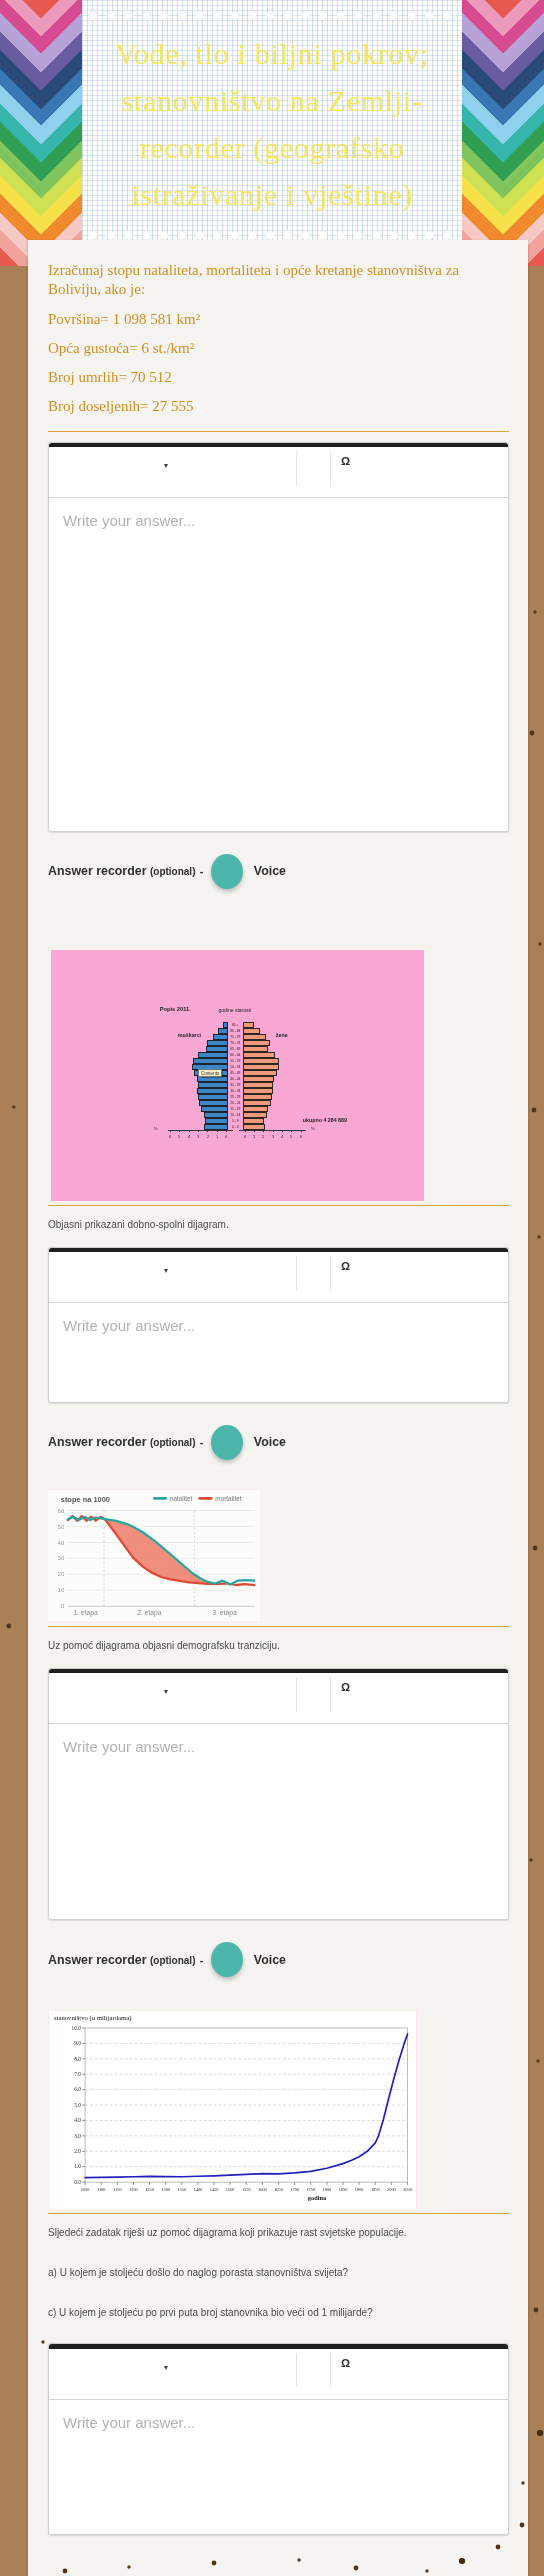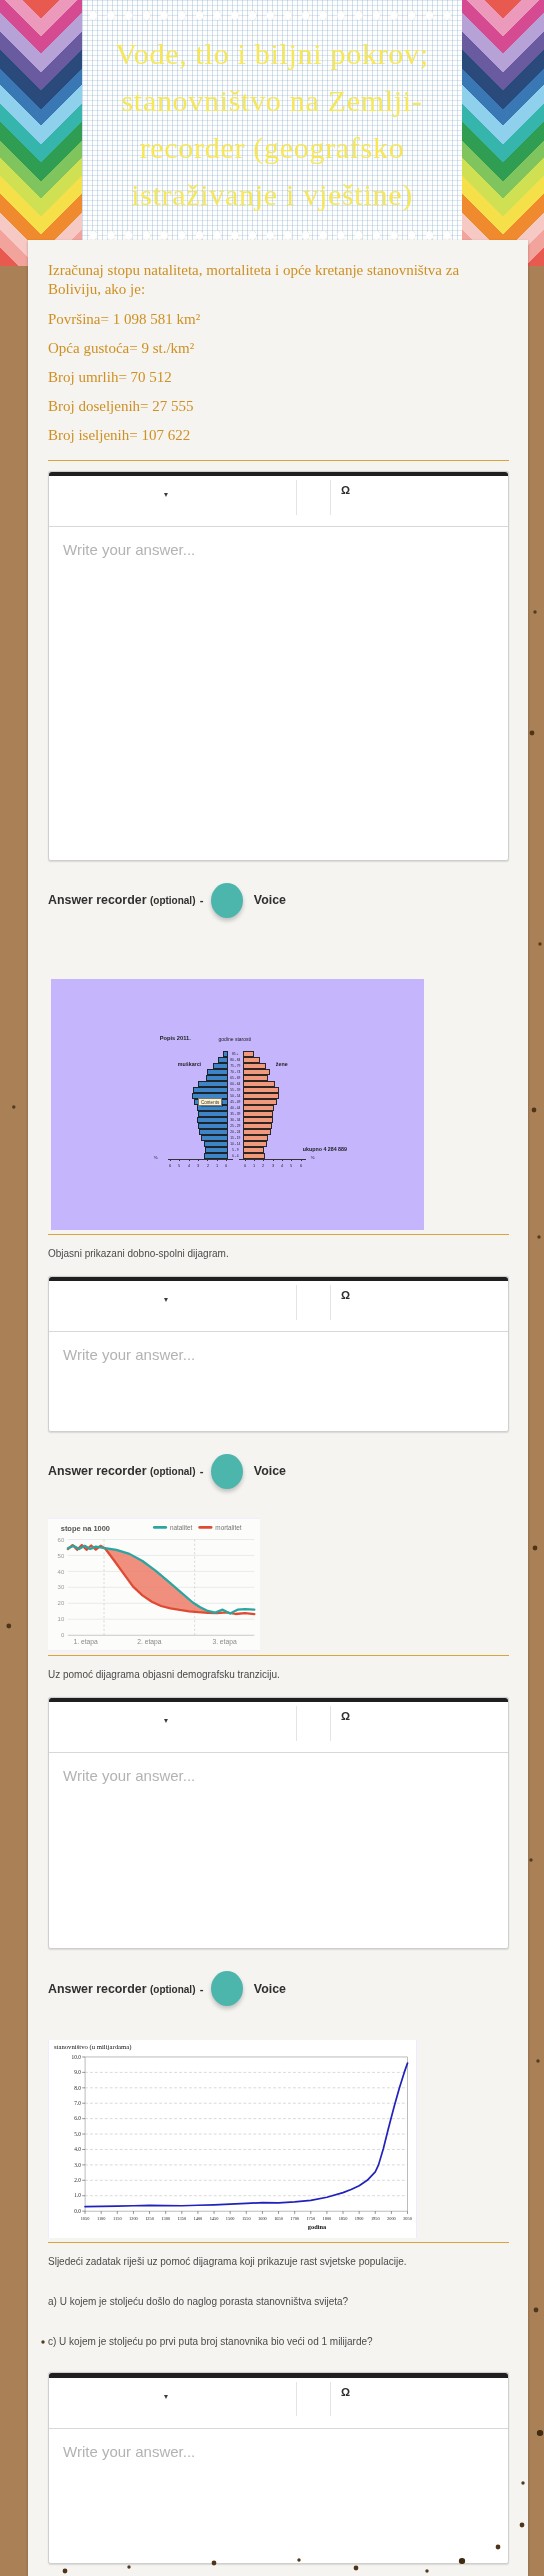--- a/index.html
+++ b/index.html
@@ -43,21 +43,21 @@
   .editor-area .placeholder{color:#b3b3b3;font-size:15px;}
   .e1{height:305px;} .e2{height:71px;} .e3{height:167px;} .e4{height:106px;}
   
   .recorder{display:flex;align-items:center;margin-top:21px;min-height:37px;}
   .rec-label{font-size:12.4px;font-weight:800;color:#2f2f2f;}
   .rec-label .opt{font-size:10px;font-weight:700;}
   .rec-dash{font-weight:800;margin:0 7px 0 4.3px;color:#2f2f2f;}
   .rec-circle{width:32px;height:35px;border:none;border-radius:50%;background:#4db6ac;box-shadow:0 2.8px 4.3px rgba(0,0,0,.22);cursor:pointer;margin-right:11.3px;}
   .rec-voice{font-size:12.4px;font-weight:800;color:#2f2f2f;}
   
-  .imgbox{margin:0;background:#c4b5fd;position:relative;}
+  .imgbox{margin:0;background:#f9a8d4;position:relative;}
   .imgbox.pyr{width:373px;height:251px;margin-left:2.8px;}
   .imgbox.trans{width:212px;height:133px;}
   .imgbox.growth{width:369px;height:198px;}
   
   .speck{position:absolute;top:0;left:0;width:2.1px;height:2.1px;border-radius:50%;z-index:3;background:transparent;
     box-shadow:534px 611px 0 0.7px #543a1f,531px 732px 0 1.4px #4e3418,539px 943px 0 0.7px #543a1f,
     533px 1109px 0 1.4px #4e3418,538px 1236px 0 0.7px #543a1f,12.8px 1106px 0 0.7px #543a1f,
     7.8px 1625px 0 1.4px #4e3418,534px 1547px 0 1.4px #4e3418,530px 1859px 0 0.7px #543a1f,
     537px 2060px 0 0.7px #543a1f,213px 2562px 0 1.4px #4e3418,298px 2559px 0 0.7px #543a1f,
     355px 2567px 0 1.4px #4e3418,461px 2560px 0 2.1px #3f2a12,497px 2546px 0 1.4px #4e3418,
@@ -89,24 +89,23 @@
         <div class="cB"></div>
       </div>
   </header>
 
   <main class="card">
 
     <section class="block b1">
       <div class="hand intro">Izračunaj stopu nataliteta, mortaliteta i opće kretanje stanovništva za Boliviju, ako je:</div>
       <div>
           <div class="hand-line">Površina= 1 098 581 km²</div>
-          <div class="hand-line">Opća gustoća= 9 st./km²</div>
+          <div class="hand-line">Opća gustoća= 6 st./km²</div>
           <div class="hand-line">Broj umrlih= 70 512</div>
           <div class="hand-line">Broj doseljenih= 27 555</div>
-          <div class="hand-line">Broj iseljenih= 107 622</div>
         </div>
       <hr class="rule">
       <div class="editor">
         <div class="editor-topbar"></div>
         <div class="editor-toolbar">
           <button class="tb-caret">▾</button>
           <span class="tb-sep s1"></span>
           <span class="tb-sep s2"></span>
           <button class="tb-omega">Ω</button>
         </div>

